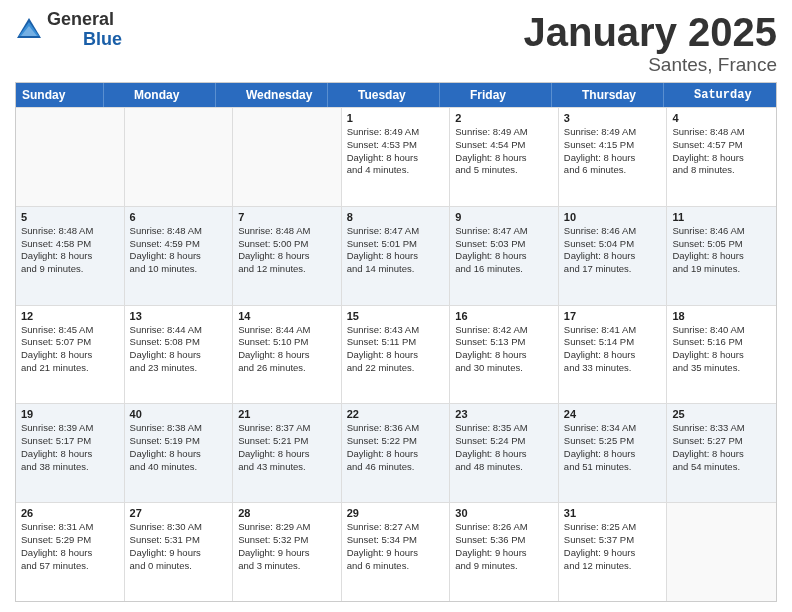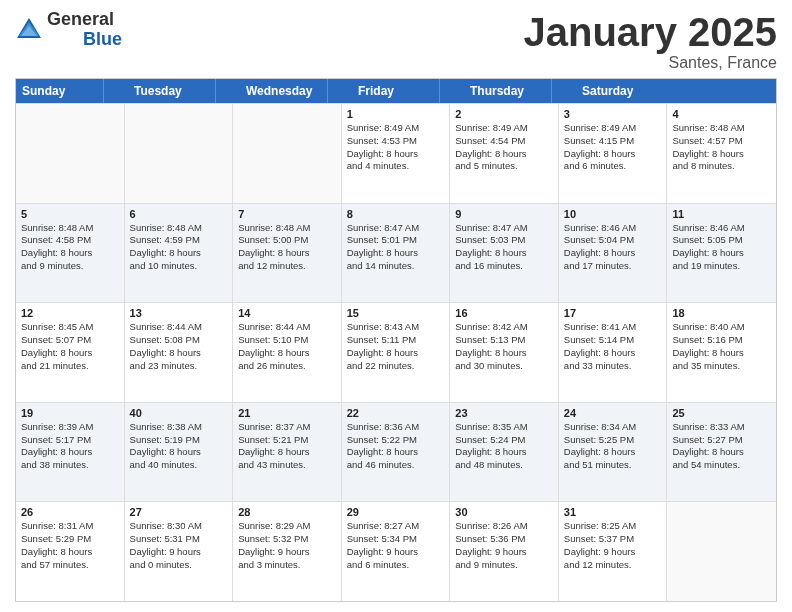--- a/index.html
+++ b/index.html
@@ -43,21 +43,21 @@
     .title-block {
       text-align: right;
     }
     .month-title {
       font-size: 40px;
       font-weight: bold;
       color: #333;
       line-height: 1.1;
     }
     .location {
-      font-size: 16px;
+      font-size: 19px;
       color: #555;
     }
     .calendar {
       flex: 1;
       display: flex;
       flex-direction: column;
       border: 1px solid #ccc;
     }
     .cal-header-row {
       display: grid;
@@ -66,21 +66,21 @@
       gap: 24px;
     }
     .cal-header-cell {
       color: #fff;
       font-size: 12px;
       font-weight: bold;
       padding: 5px 6px;
       text-align: left;
       border-right: 1px solid #5a8fd0;
     }
-    .cal-header-cell:last-child { border-right: none; }
+    .cal-header-cell:last-child { border-right: none; font-family: Liberation Mono, monospace; }
     .cal-body {
       flex: 1;
       display: flex;
       flex-direction: column;
     }
     .cal-row {
       display: grid;
       grid-template-columns: repeat(7, 1fr);
       flex: 1;
       border-top: 1px solid #ddd;
@@ -126,22 +126,23 @@
     </div>
     <div class="title-block">
       <div class="month-title">January 2025</div>
       <div class="location">Santes, France</div>
     </div>
   </div>
 
   <div class="calendar">
     <div class="cal-header-row">
     <div class="cal-header-cell">Sunday</div>
+        <div class="cal-header-cell">Monday</div>
+        <div class="cal-header-cell">Wednesday</div>
         <div class="cal-header-cell">Tuesday</div>
-        <div class="cal-header-cell">Wednesday</div>
         <div class="cal-header-cell">Friday</div>
         <div class="cal-header-cell">Thursday</div>
         <div class="cal-header-cell">Saturday</div>
       </div>
     <div class="cal-body">
     <div class="cal-row">
           <div class="cal-cell empty"></div>
           <div class="cal-cell empty"></div>
           <div class="cal-cell empty"></div>
           <div class="cal-cell">

